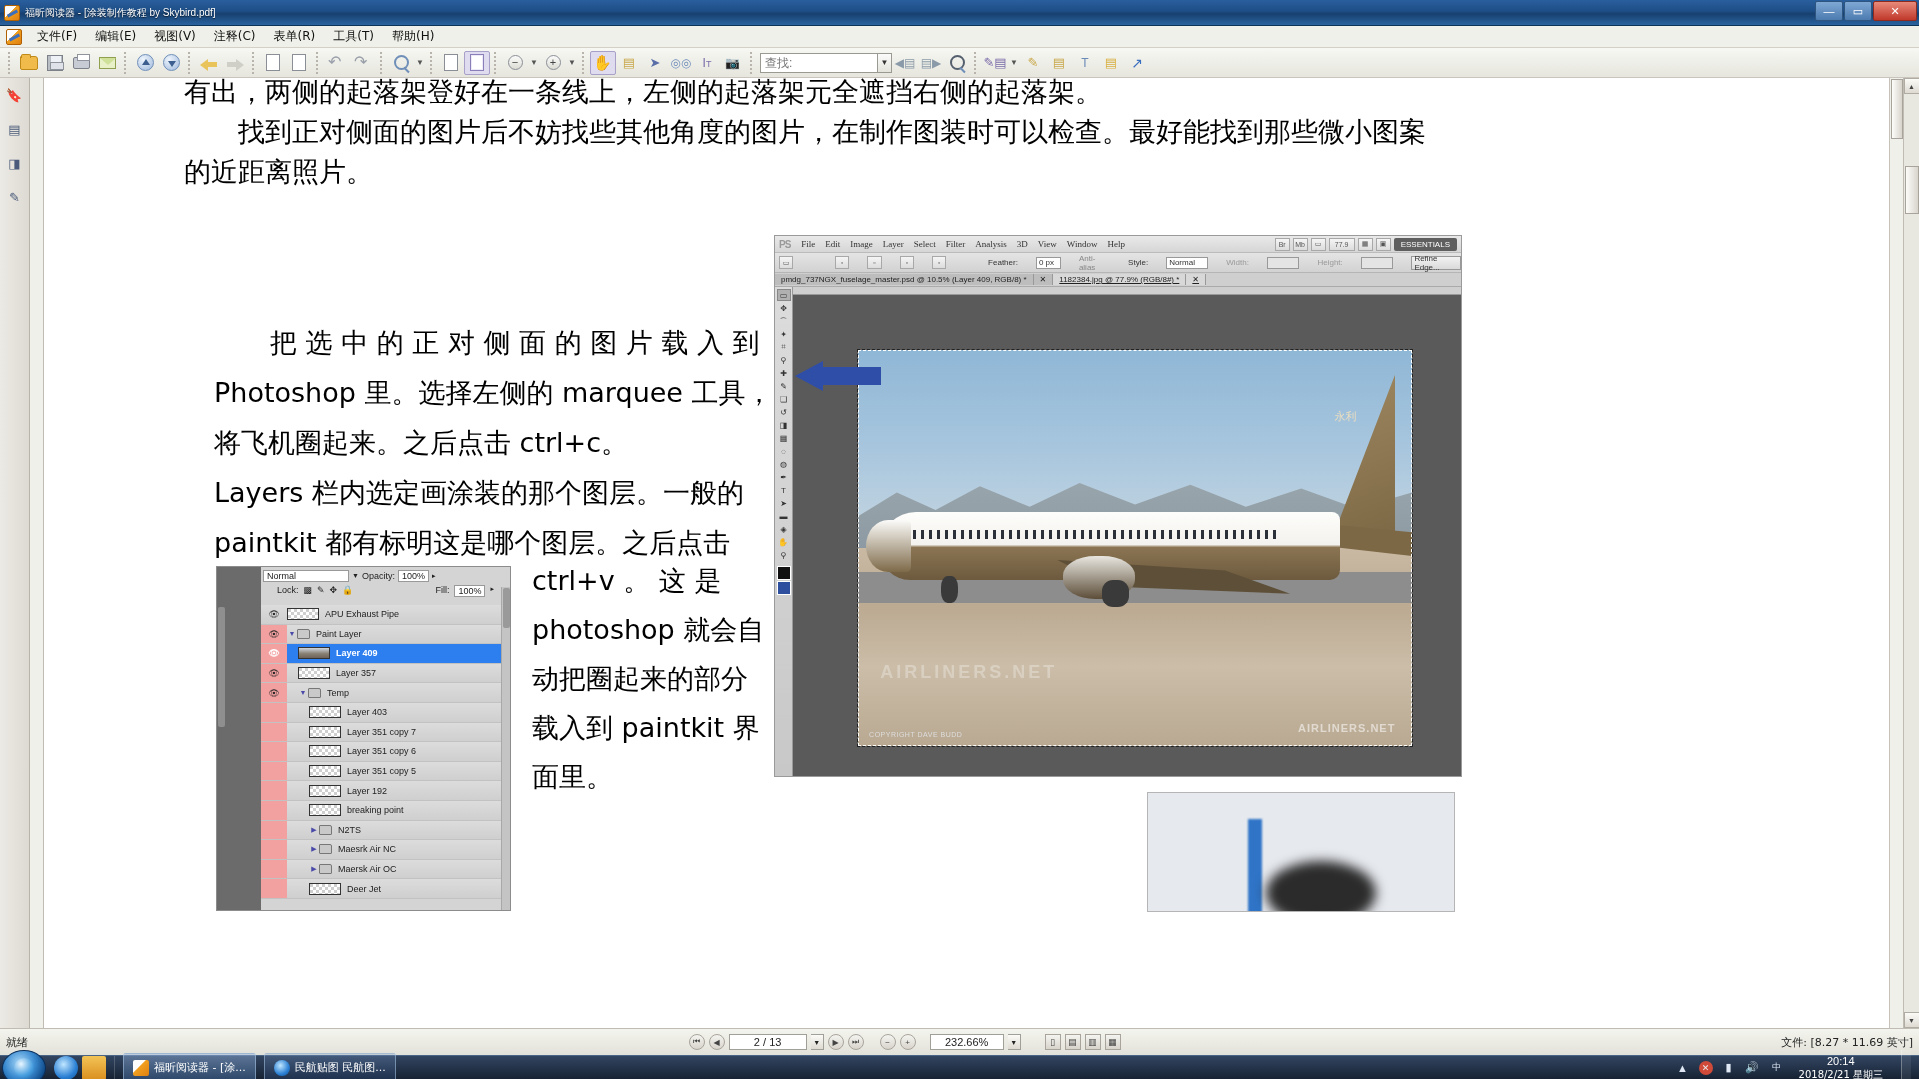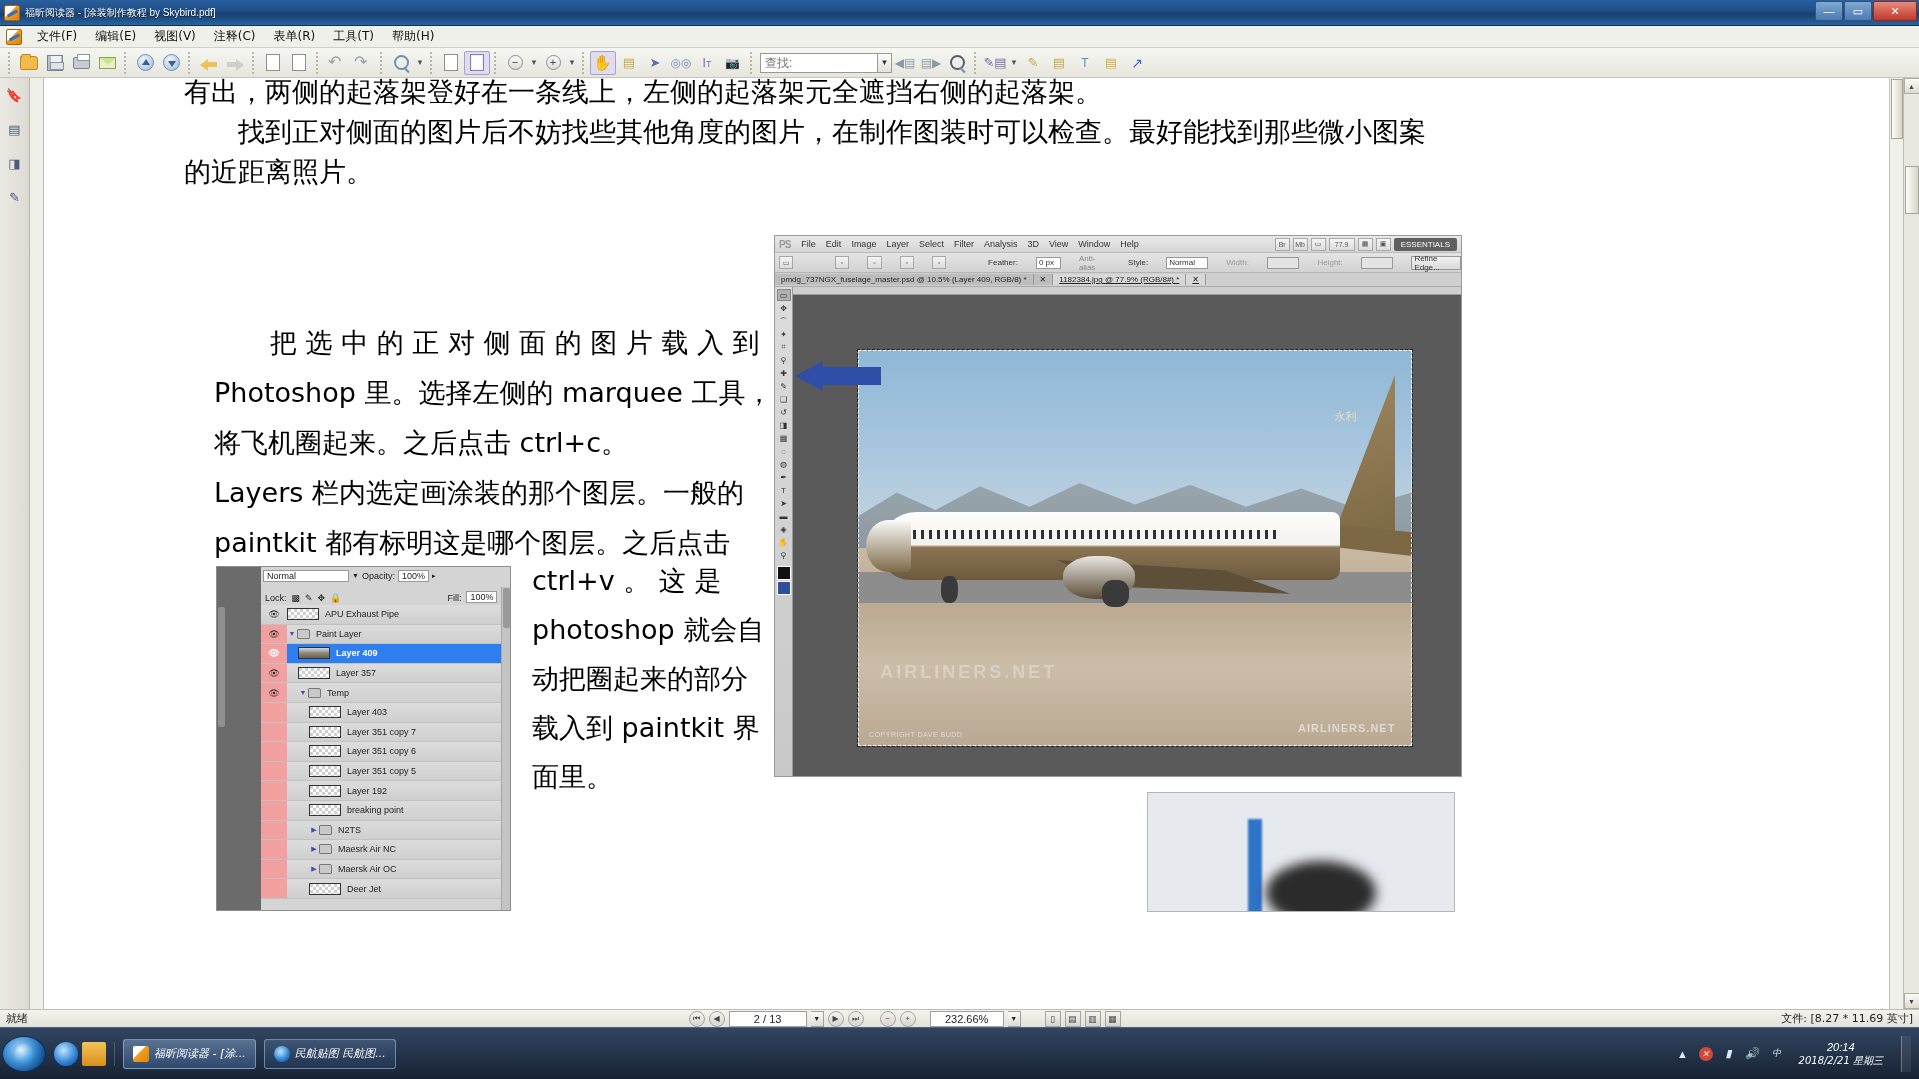--- a/index.html
+++ b/index.html
@@ -157,21 +157,21 @@
   .ps-shot {
     position:absolute; border:1px solid #9a9a9a; background:#3f3f3f;
     overflow:hidden;
   }
   .ps-menubar {
     height:17px; background:linear-gradient(to bottom,#e9e9e9,#d6d6d6);
     display:flex;align-items:center;font-size:9px;color:#333; padding-left:4px;
     border-bottom:1px solid #bbb;
   }
   .ps-logo{font-size:10px;color:#9a9a9a;margin-right:6px;letter-spacing:-1px;font-weight:bold;}
-  .ps-m{padding:0 5px;}
+  .ps-m{padding:0 5px;font-family:Liberation Serif, serif;}
   .ps-right{margin-left:auto;display:flex;align-items:center;gap:3px;padding-right:4px;}
   .ps-sqbtn{width:15px;height:13px;background:linear-gradient(to bottom,#f5f5f5,#dcdcdc);border:1px solid #a8a8a8;font-size:7px;display:flex;align-items:center;justify-content:center;color:#555;}
   .ps-essentials{background:#5f5f5f;color:#fff;font-size:8px;padding:2px 7px;border-radius:2px;}
   .ps-optbar{
     height:20px;background:linear-gradient(to bottom,#e4e4e4,#d2d2d2);
     display:flex;align-items:center;font-size:8px;color:#333;padding-left:4px;gap:18px;
     border-bottom:1px solid #b5b5b5;
   }
   .ps-fld{background:#fff;border:1px solid #999;height:12px;font-size:8px;padding:0 2px;display:flex;align-items:center;color:#333;}
   .ps-tabbar{height:14px;background:#cfcfcf;display:flex;align-items:center;font-size:8px;border-bottom:1px solid #aaa;}
@@ -245,41 +245,41 @@
   
   .vscroll-right{width:16px;background:#f0f0ea;border-left:1px solid #c0bcb4;flex:none;
     display:flex;flex-direction:column;align-items:center;}
   .sb-btn{width:16px;height:16px;background:linear-gradient(to bottom,#fbfbf7,#dedad2);
     border:1px solid #b0aca4;font-size:7px;display:flex;align-items:center;justify-content:center;color:#444;}
   .sb-track{flex:1;width:16px;background:#e8e8e0;}
   .sb-thumb{width:14px;height:48px;margin:1px;background:linear-gradient(to right,#fdfdfa,#d8d4cc);border:1px solid #a8a49c;}
 
   
   .statusbar{
-    height:18px;background:linear-gradient(to bottom,#f4f4ee,#e2e2da);
+    height:27px;background:linear-gradient(to bottom,#f4f4ee,#e2e2da);
     border-top:1px solid #c0bcb4; display:flex;align-items:center;
     font-size:11px;color:#222;padding:0 6px;flex:none;gap:4px;
   }
   .sb-ic{width:16px;height:16px;border-radius:50%;
     background:linear-gradient(to bottom,#f4f4f0,#d8d4cc);border:1px solid #a8a49c;
     display:flex;align-items:center;justify-content:center;font-size:8px;color:#444;}
   .sb-sq{width:16px;height:16px;background:linear-gradient(to bottom,#f4f4f0,#d8d4cc);
     border:1px solid #a8a49c;display:flex;align-items:center;justify-content:center;font-size:9px;color:#444;}
   .sb-input{height:16px;border:1px solid #a0a098;background:#fff;font-size:11px;
     display:flex;align-items:center;justify-content:center;}
   .sb-drop{width:13px;height:16px;border:1px solid #a0a098;border-left:none;
     background:linear-gradient(to bottom,#fbfbf7,#dedad2);font-size:7px;
     display:flex;align-items:center;justify-content:center;}
   .spacer{flex:1;}
 
   
   .taskbar{
-    height:52px;
+    height:24px;
     background:linear-gradient(to bottom,rgba(40,60,90,.95),rgba(16,28,46,.97));
-    display:flex;align-items:center;flex:none;border-top:1px solid #4a6488;font-style:italic;
+    display:flex;align-items:center;flex:none;border-top:1px solid #4a6488;
   }
   .start-orb{
     width:44px;height:36px;margin-left:2px;border-radius:50%;
     background:radial-gradient(circle at 40% 35%,#a8d8f8 0%,#3a8ad0 45%,#14508f 75%,#0a2f5c 100%);
     border:1px solid #0a2f5c; display:flex;align-items:center;justify-content:center;
   }
   .orb-inner{width:20px;height:20px;border-radius:50%;
     background:radial-gradient(circle at 35% 30%,#e8f6ff,#4aa0e0 60%,#1b6bb0);}
   .qlaunch{display:flex;align-items:center;gap:4px;margin-left:8px;padding-right:8px;
     border-right:1px solid rgba(255,255,255,.18);}
@@ -600,21 +600,21 @@
           </div>
 
           <div style="position:absolute;left:44px;top:0;right:0;height:38px;background:#d4d4d4;">
             <div style="display:flex;align-items:center;height:17px;padding:1px 2px;gap:3px;">
               <span style="background:#fff;border:1px solid #999;font-size:9px;padding:0 3px;width:86px;">Normal</span>
               <span style="font-size:7px;">▼</span>
               <span style="font-size:9px;">Opacity:</span>
               <span style="background:#fff;border:1px solid #999;font-size:9px;padding:0 3px;">100%</span>
               <span style="font-size:7px;">▸</span>
             </div>
-            <div style="display:flex;align-items:flex-end;height:20px;padding:1px 4px;gap:5px;font-size:9px;">
+            <div style="display:flex;align-items:flex-start;height:20px;padding:1px 16px;gap:5px;font-size:9px;">
               <span>Lock:</span>
               <span>▩</span>
               <span>✎</span>
               <span>✥</span>
               <span>🔒</span>
               <span style="margin-left:auto;">Fill:</span>
               <span style="background:#fff;border:1px solid #999;padding:0 3px;">100%</span>
               <span style="font-size:7px;">▸</span>
             </div>
           </div>

